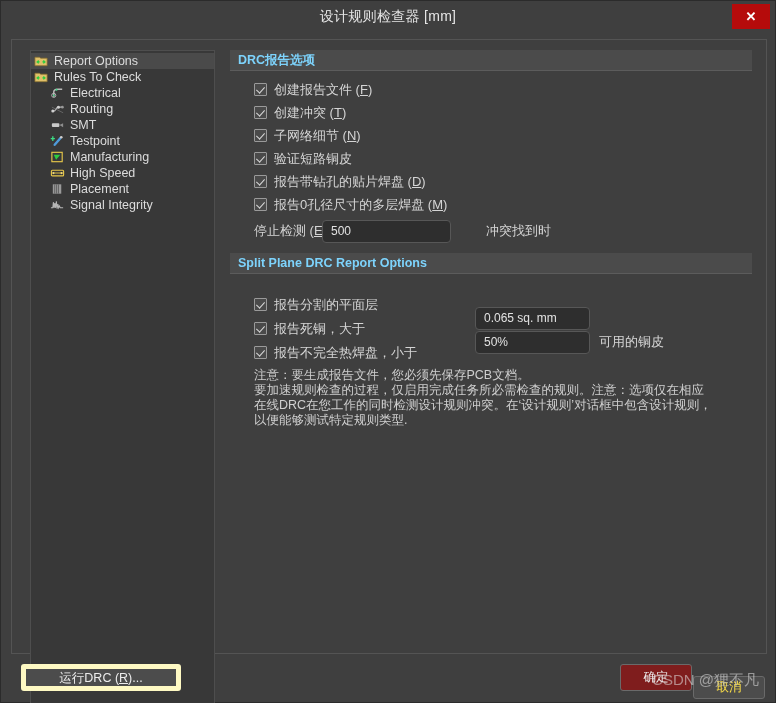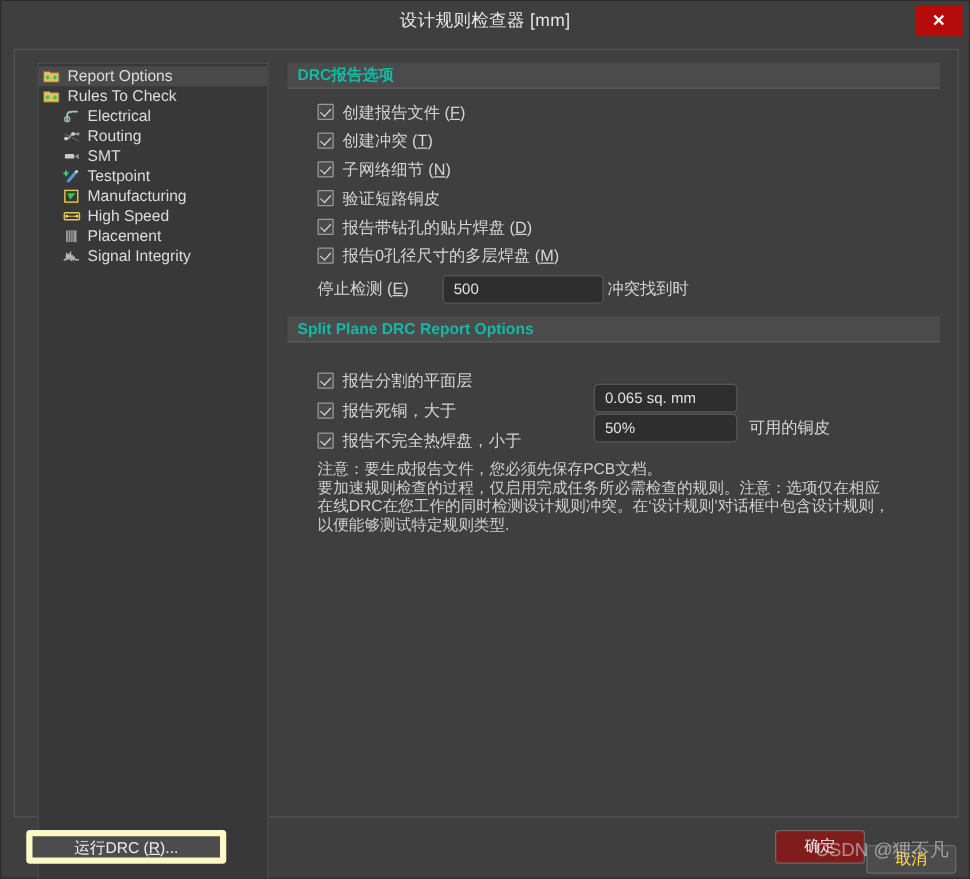--- a/index.html
+++ b/index.html
@@ -87,21 +87,21 @@
     left: 218px; top: 10px;
     width: 522px; height: 590px;
   }
   .section-header {
     height: 21px;
     background: #4b4b4b;
     border-bottom: 1px solid #5c5c5c;
     display: flex;
     align-items: center;
     padding-left: 8px;
-    color: #14b8a6;
+    color: #7dd3fc;
     font-size: 12.5px;
     font-weight: bold;
     text-align: right;
   }
 
   .opt-row {
     display: flex;
     align-items: center;
     height: 23px;
     margin-left: 24px;
@@ -155,21 +155,20 @@
     margin-top: 2px;
     color: #d5d5d5;
     font-size: 13px;
     white-space: nowrap;
   }
   #stop-field {
     position: absolute;
     left: 68px; top: 2px;
     width: 129px; height: 23px;
     line-height: 21px;
-    margin-left: 32px;
   }
   #stop-suffix { margin-left: 159px; }
 
   .sp-row {
     display: flex;
     align-items: center;
     height: 24px;
     margin-left: 24px;
     color: #d5d5d5;
     font-size: 13px;

